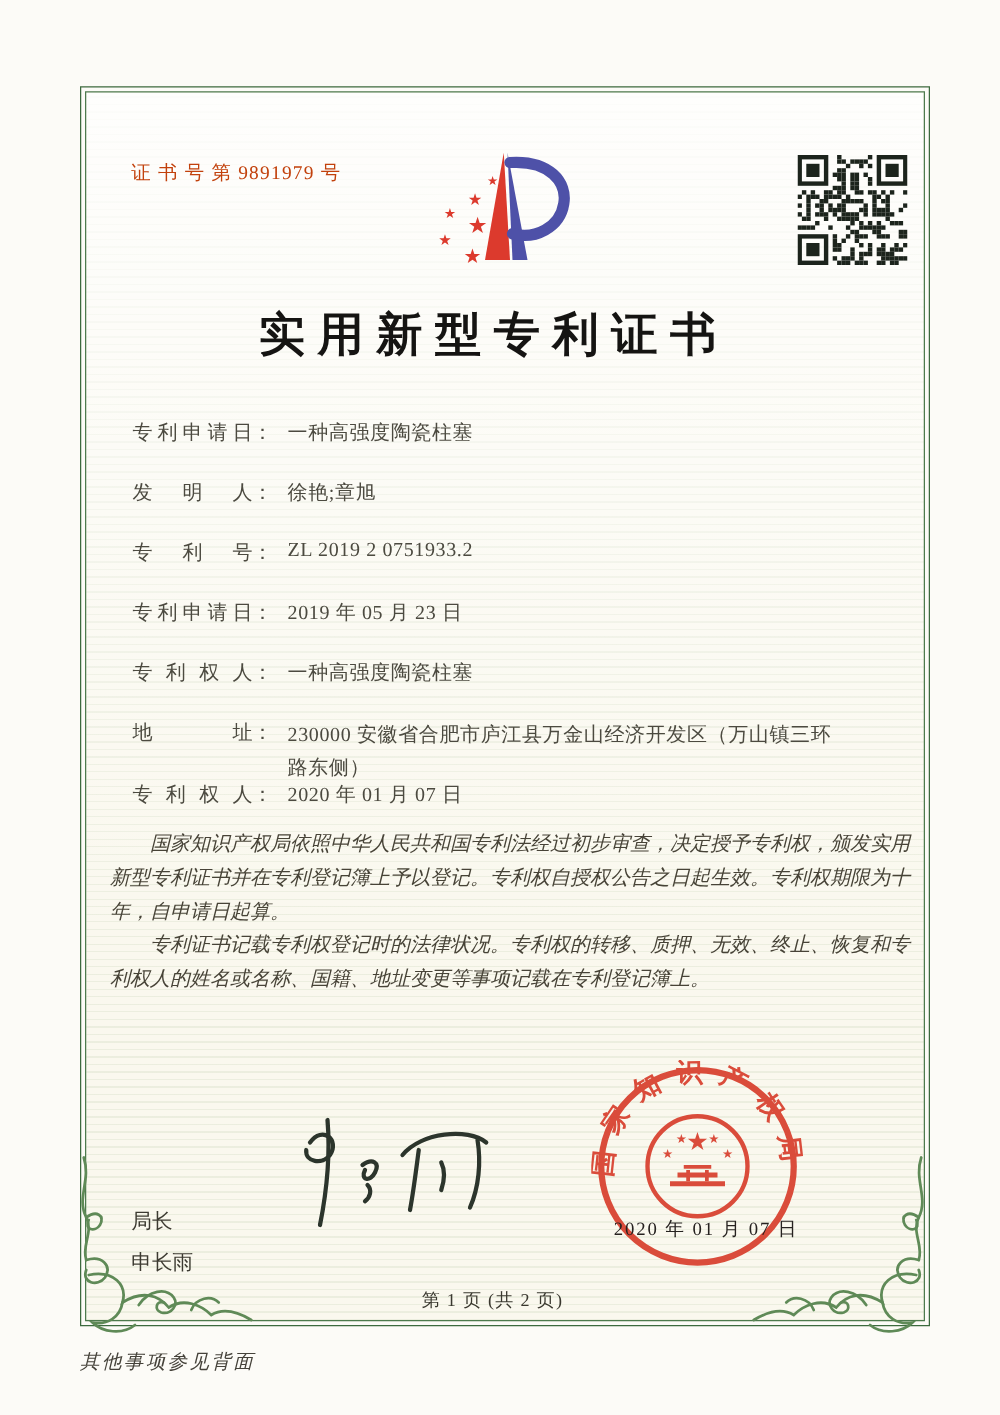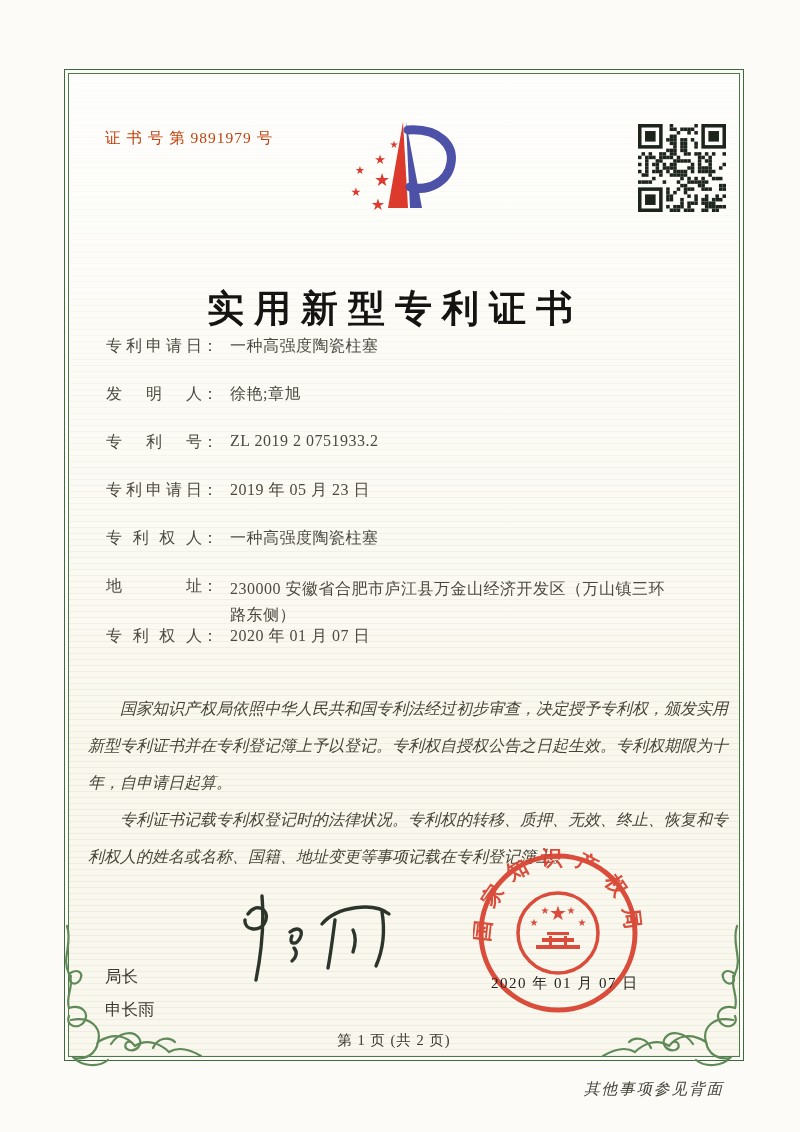--- a/index.html
+++ b/index.html
@@ -17,36 +17,36 @@
     position:absolute;left:3px;top:3px;right:3px;bottom:3px;
     border:1px solid #4d7a4d;
     background:
       linear-gradient(180deg, rgba(255,255,255,0.85) 0%, rgba(255,255,255,0.35) 40%, rgba(255,255,255,0) 70%),
       repeating-linear-gradient(0deg, rgba(140,170,120,0.13) 0px, rgba(140,170,120,0.13) 1px, rgba(0,0,0,0) 1px, rgba(0,0,0,0) 6px),
       #faf8ee;
   }
   .abs{position:absolute;}
   .cert-no{left:105px;top:128px;font-size:15.5px;letter-spacing:1px;color:#c2410c;}
   .cert-title{left:64px;top:243px;width:652px;text-align:center;font-size:37px;font-weight:bold;
-    letter-spacing:10px;text-indent:10px;color:#151412;margin-top:41px;}
+    letter-spacing:10px;text-indent:10px;color:#151412;}
   .field-row{position:absolute;left:106px;width:634px;font-size:16px;color:#4c4a40;}
   .f-label{display:inline-block;width:96px;text-align:justify;text-align-last:justify;vertical-align:top;}
   .f-colon{margin-right:12px;vertical-align:top;}
   .f-value{letter-spacing:0.5px;vertical-align:top;}
   .f-value-wrap{display:inline-block;width:450px;line-height:26px;vertical-align:top;}
   .pair2{position:absolute;left:299px;top:0;}
-  .paragraphs{left:88px;top:662px;width:652px;font-size:16px;line-height:37px;
-    font-style:italic;color:#474337;margin-top:28px;}
+  .paragraphs{left:88px;top:662px;width:652px;font-size:16px;line-height:27px;
+    font-style:italic;color:#474337;}
   .paragraphs p{margin:0;text-indent:2em;}
   .director{left:105px;top:916px;font-size:16.5px;color:#3c3a31;line-height:33px;margin-top:44px;}
   .sig-svg{left:222px;top:890px;}
   .seal-svg{left:473px;top:848px;opacity:0.93;}
   .seal-date{left:491px;top:974px;font-size:15px;color:#262220;letter-spacing:1.5px;white-space:nowrap;}
   .page-info{left:64px;top:1031px;width:660px;text-align:center;font-size:14.5px;color:#3a382f;letter-spacing:1px;}
-  .back-note{left:64px;top:1079px;width:660px;text-align:right;font-size:15.5px;font-style:italic;color:#45423a;letter-spacing:2px;}
+  .back-note{left:64px;top:1079px;width:660px;text-align:left;font-size:15.5px;font-style:italic;color:#45423a;letter-spacing:2px;}
   .logo-svg{left:346px;top:116px;}
   .qr-box{left:638px;top:124px;width:88px;height:88px;}
   .ornament{width:150px;height:150px;}
   .orn-left{left:57px;top:922px;}
   .orn-right{left:597px;top:922px;transform:scaleX(-1);}
 </style>
 </head>
 <body>
 
 <div class="frame-outer">

